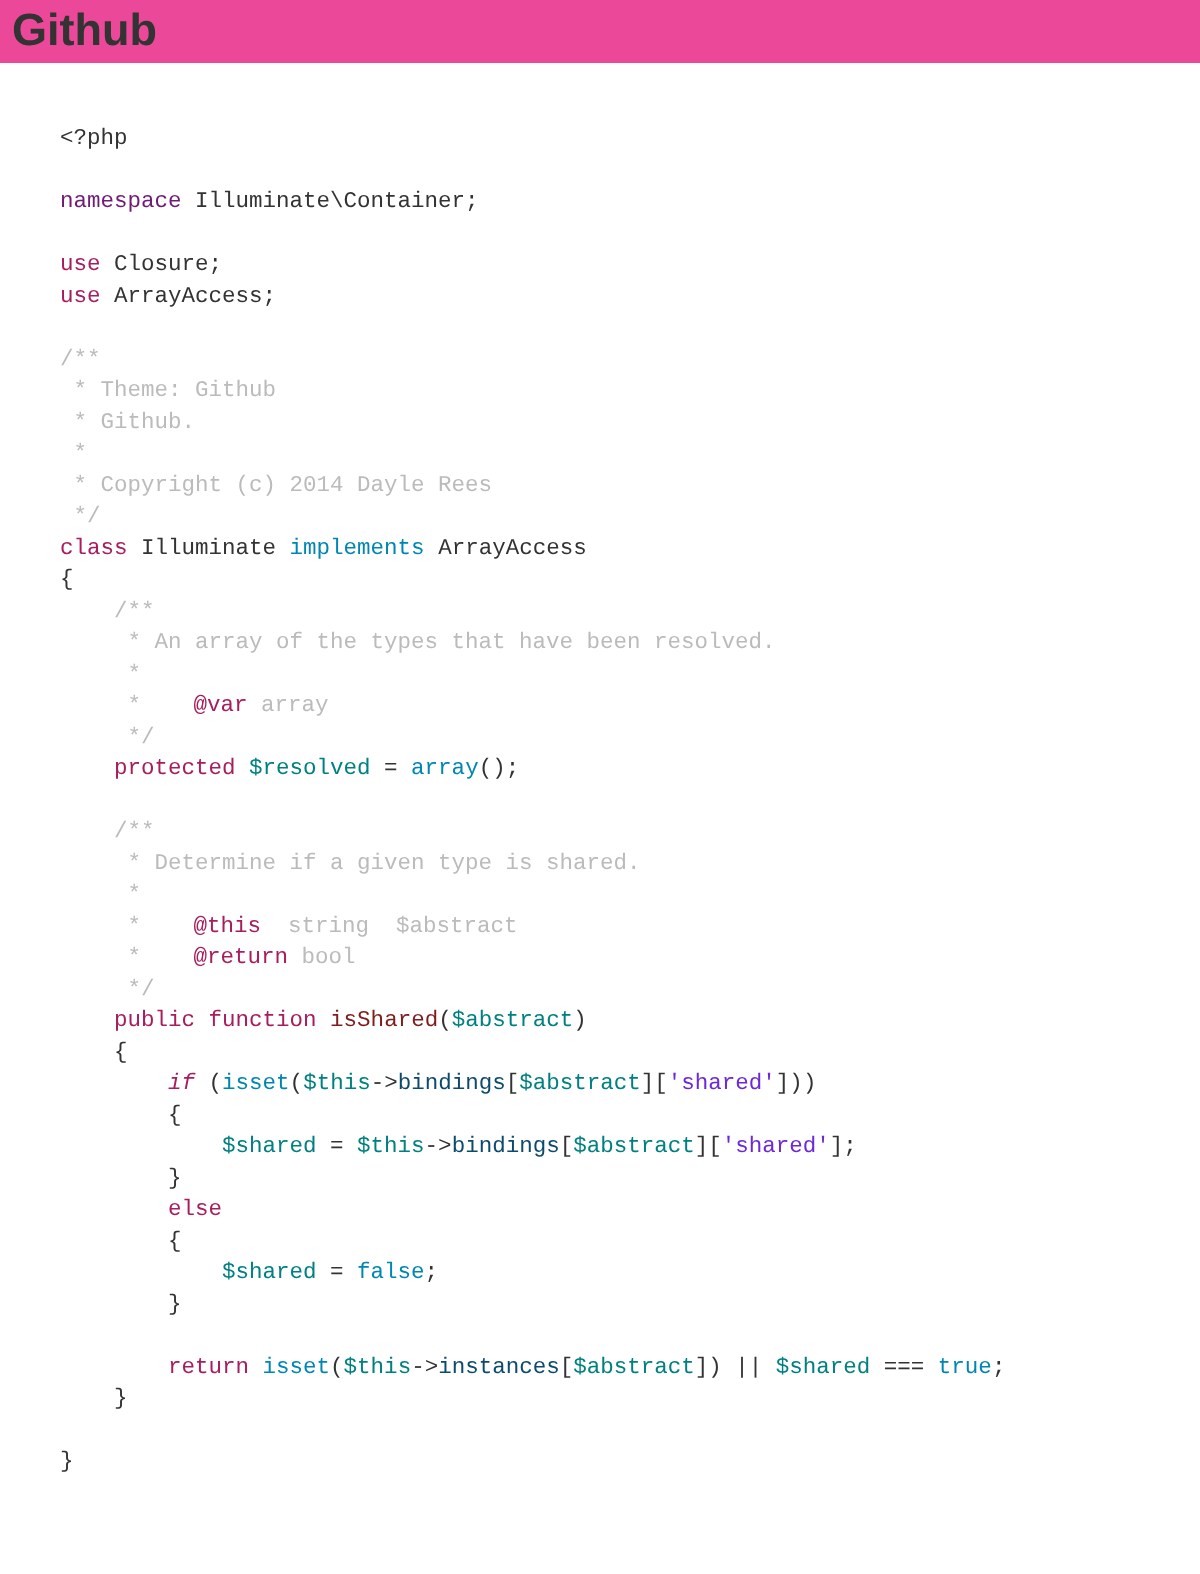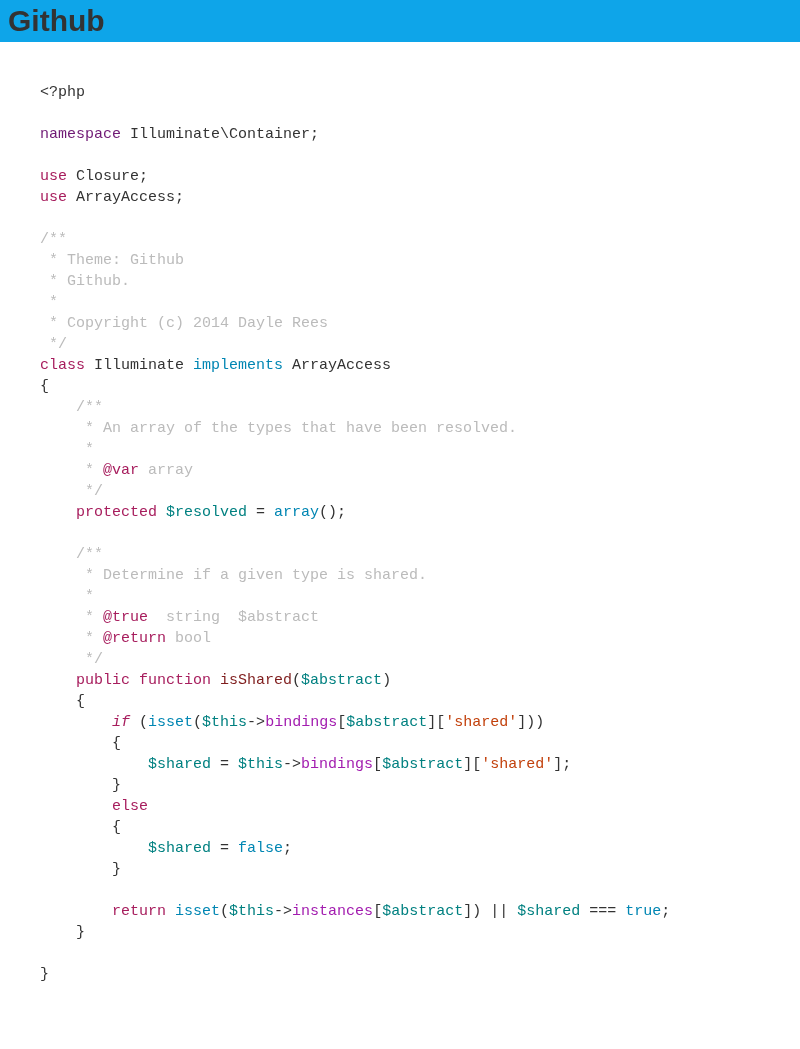--- a/index.html
+++ b/index.html
@@ -2,21 +2,21 @@
 <html><head>
 <meta charset="utf-8">
 <style>
   * { margin: 0; padding: 0; box-sizing: border-box; }
   body {
     font-family: "Segoe UI", Arial, sans-serif;
     background: #fff;
     width: 800px;
   }
   .header {
-    background: #0ea5e9;
+    background: #ec4899;
     padding: 4px 8px;
   }
   .header h1 {
     font-size: 30px;
     font-weight: bold;
     color: #333;
   }
   .code-block {
     padding: 40px 40px;
     font-family: "Consolas", "Courier New", monospace;
@@ -37,24 +37,24 @@
   .kw-else { color: #a71d5d; }
   .kw-return { color: #a71d5d; text-align: right; }
   .kw-array { color: #0086b3; }
   .kw-isset { color: #0086b3; }
   .kw-true { color: #0086b3; }
   .kw-false { color: #0086b3; text-align: right; }
   .fn-name { color: #7f1d1d; }
   .ns-path { color: #333; }
   .cls-name { color: #333; }
   .var { color: #008080; }
-  .prop { color: #a21caf; }
-  .str { color: #c2410c; }
+  .prop { color: #0c4a6e; }
+  .str { color: #6d28d9; }
   .comment { color: #bbb; }
-  .doctag { color: #a71d5d; font-weight: normal; }
+  .doctag { color: #a71d5d; font-weight: normal; margin-left: 26px; }
   .doctype { color: #bbb; }
   .op-dark { color: #333; }
   .punct { color: #333; }
 </style>
 </head>
 <body>
 
 <div class="header">
   <h1>Github</h1>
 </div>
@@ -77,21 +77,21 @@
     <span class="comment">/**</span>
 <span class="comment">     * An array of the types that have been resolved.</span>
 <span class="comment">     *</span>
 <span class="comment">     * </span><span class="doctag">@var</span><span class="doctype"> array</span>
 <span class="comment">     */</span>
     <span class="kw-prot">protected</span> <span class="var">$resolved</span><span class="op-dark"> = </span><span class="kw-array">array</span><span class="punct">()</span><span class="punct">;</span>
 
     <span class="comment">/**</span>
 <span class="comment">     * Determine if a given type is shared.</span>
 <span class="comment">     *</span>
-<span class="comment">     * </span><span class="doctag">@true</span><span class="doctype">  string  $abstract</span>
+<span class="comment">     * </span><span class="doctag">@this</span><span class="doctype">  string  $abstract</span>
 <span class="comment">     * </span><span class="doctag">@return</span><span class="doctype"> bool</span>
 <span class="comment">     */</span>
     <span class="kw-pub">public</span> <span class="kw-fn">function</span> <span class="fn-name">isShared</span><span class="punct">(</span><span class="var">$abstract</span><span class="punct">)</span>
     <span class="punct">{</span>
         <span class="kw-if">if</span> <span class="punct">(</span><span class="kw-isset">isset</span><span class="punct">(</span><span class="var">$this</span><span class="op-dark">-&gt;</span><span class="prop">bindings</span><span class="punct">[</span><span class="var">$abstract</span><span class="punct">]</span><span class="punct">[</span><span class="str">'shared'</span><span class="punct">]</span><span class="punct">)</span><span class="punct">)</span>
         <span class="punct">{</span>
             <span class="var">$shared</span><span class="op-dark"> = </span><span class="var">$this</span><span class="op-dark">-&gt;</span><span class="prop">bindings</span><span class="punct">[</span><span class="var">$abstract</span><span class="punct">]</span><span class="punct">[</span><span class="str">'shared'</span><span class="punct">]</span><span class="punct">;</span>
         <span class="punct">}</span>
         <span class="kw-else">else</span>
         <span class="punct">{</span>

